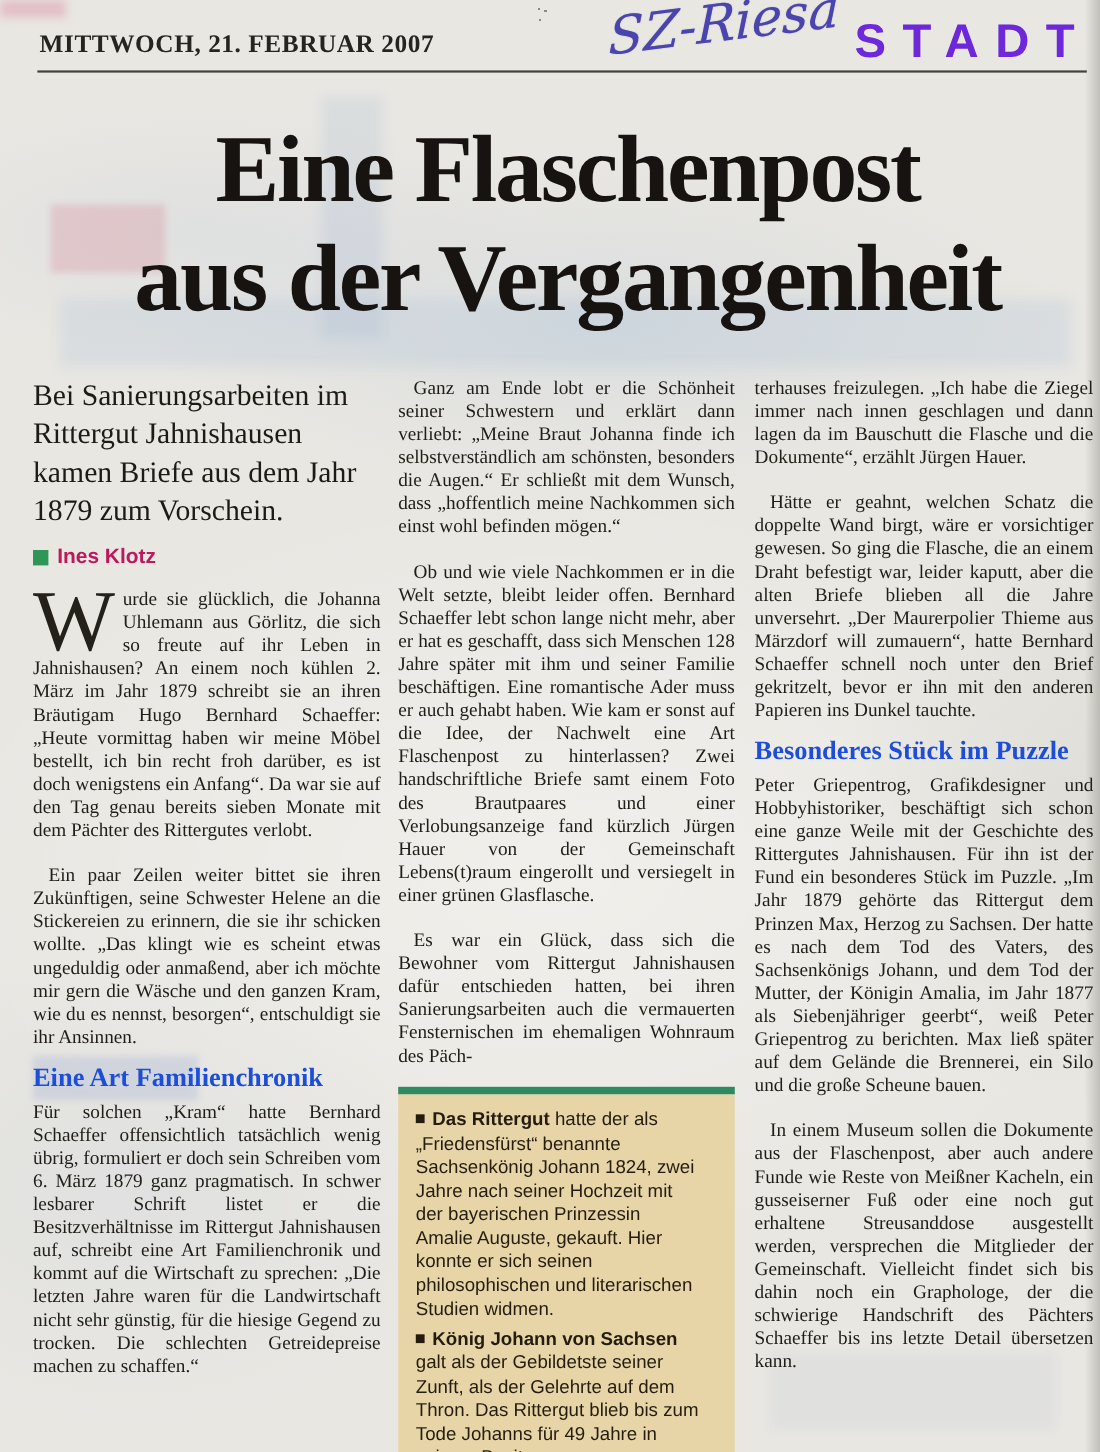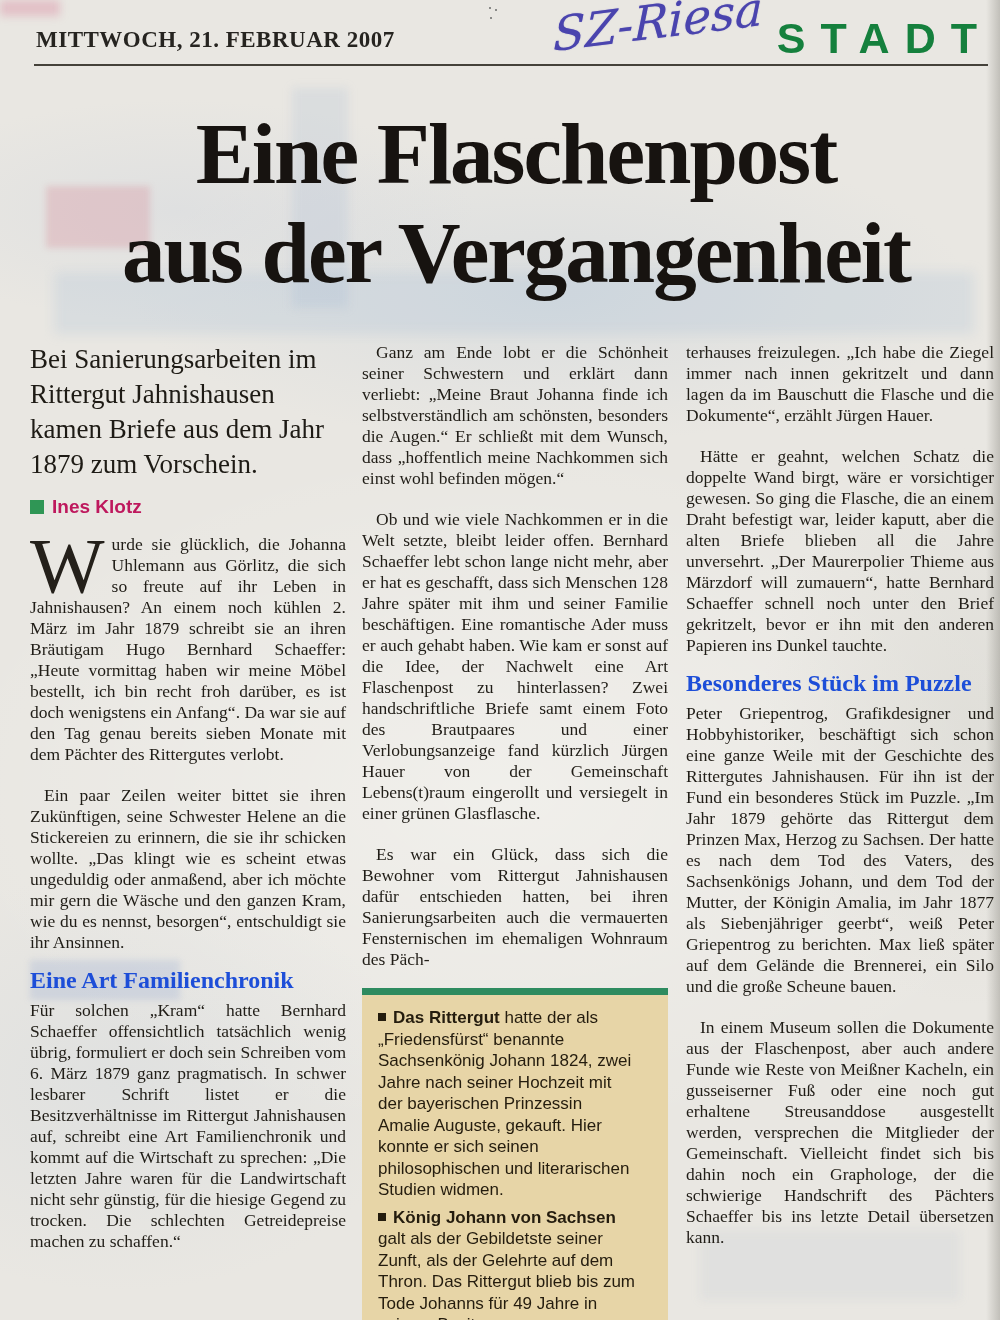--- a/index.html
+++ b/index.html
@@ -18,21 +18,21 @@
   .artifact{position:absolute;pointer-events:none;}
   
   .dateline{
     position:absolute;left:36px;top:27px;
     font-family:"Liberation Serif",serif;font-size:23px;font-weight:600;
     letter-spacing:.5px;color:#262420;
   }
   .section-title{
     position:absolute;right:8px;top:14px;
     font-family:"Liberation Sans",sans-serif;font-weight:bold;
-    font-size:43px;letter-spacing:15px;color:#15803d;
+    font-size:43px;letter-spacing:15px;color:#6d28d9;
   }
   .hand-note{
     position:absolute;left:552px;top:-14px;width:340px;
     font-family:"DejaVu Serif",serif;font-style:italic;
     font-size:47px;color:#4a44ae;
     transform:rotate(-7deg) skewX(-8deg);
     text-shadow:0 0 1px rgba(74,68,174,.5);
   }
   .head-rule{
     position:absolute;left:34px;right:12px;top:64px;height:2px;
@@ -148,18 +148,18 @@
   <div class="infobox-wrap">
     <div class="infobox-bar"></div>
     <div class="infobox">
       <p class="item"><span class="bullet"></span><b>Das Rittergut</b><span> hatte der als „Friedensfürst“ benannte Sachsenkönig Johann 1824, zwei Jahre nach seiner Hochzeit mit der bayerischen Prinzessin Amalie Auguste, gekauft. Hier konnte er sich seinen philosophischen und literarischen Studien widmen.</span></p>
       <p class="item"><span class="bullet"></span><b>König Johann von Sachsen</b><span> galt als der Gebildetste seiner Zunft, als der Gelehrte auf dem Thron. Das Rittergut blieb bis zum Tode Johanns für 49 Jahre in seinem Besitz.</span></p>
     </div>
   </div>
 </div>
 
 <div class="col col3">
-  <p class="body-p">terhauses freizulegen. „Ich habe die Ziegel immer nach innen gekritzelt und dann lagen da im Bauschutt die Flasche und die Dokumente“, erzählt Jürgen Hauer.</p>
+  <p class="body-p">terhauses freizulegen. „Ich habe die Ziegel immer nach innen geschlagen und dann lagen da im Bauschutt die Flasche und die Dokumente“, erzählt Jürgen Hauer.</p>
   <p class="body-p">Hätte er geahnt, welchen Schatz die doppelte Wand birgt, wäre er vorsichtiger gewesen. So ging die Flasche, die an einem Draht befestigt war, leider kaputt, aber die alten Briefe blieben all die Jahre unversehrt. „Der Maurerpolier Thieme aus Märzdorf will zumauern“, hatte Bernhard Schaeffer schnell noch unter den Brief gekritzelt, bevor er ihn mit den anderen Papieren ins Dunkel tauchte.</p>
   <h3 class="subhead">Besonderes Stück im Puzzle</h3>
   <p class="body-p" style="text-indent:0">Peter Griepentrog, Grafikdesigner und Hobbyhistoriker, beschäftigt sich schon eine ganze Weile mit der Geschichte des Rittergutes Jahnishausen. Für ihn ist der Fund ein besonderes Stück im Puzzle. „Im Jahr 1879 gehörte das Rittergut dem Prinzen Max, Herzog zu Sachsen. Der hatte es nach dem Tod des Vaters, des Sachsenkönigs Johann, und dem Tod der Mutter, der Königin Amalia, im Jahr 1877 als Siebenjähriger geerbt“, weiß Peter Griepentrog zu berichten. Max ließ später auf dem Gelände die Brennerei, ein Silo und die große Scheune bauen.</p>
   <p class="body-p">In einem Museum sollen die Dokumente aus der Flaschenpost, aber auch andere Funde wie Reste von Meißner Kacheln, ein gusseiserner Fuß oder eine noch gut erhaltene Streusanddose ausgestellt werden, versprechen die Mitglieder der Gemeinschaft. Vielleicht findet sich bis dahin noch ein Graphologe, der die schwierige Handschrift des Pächters Schaeffer bis ins letzte Detail übersetzen kann.</p>
 </div>
 
 </body></html>

